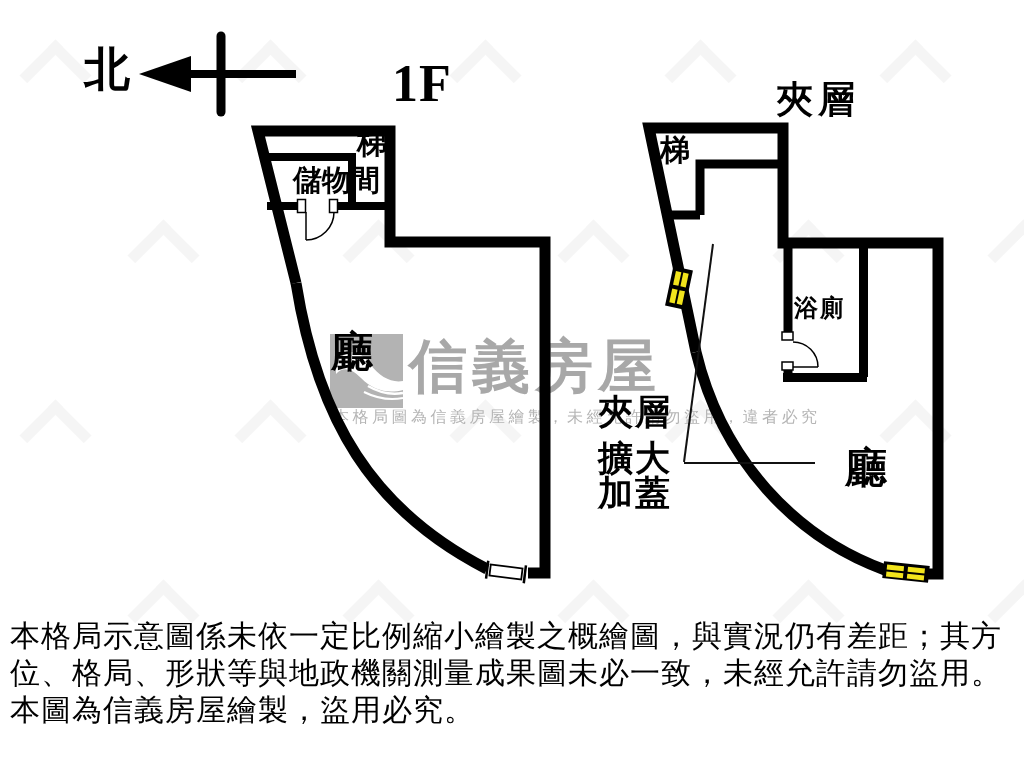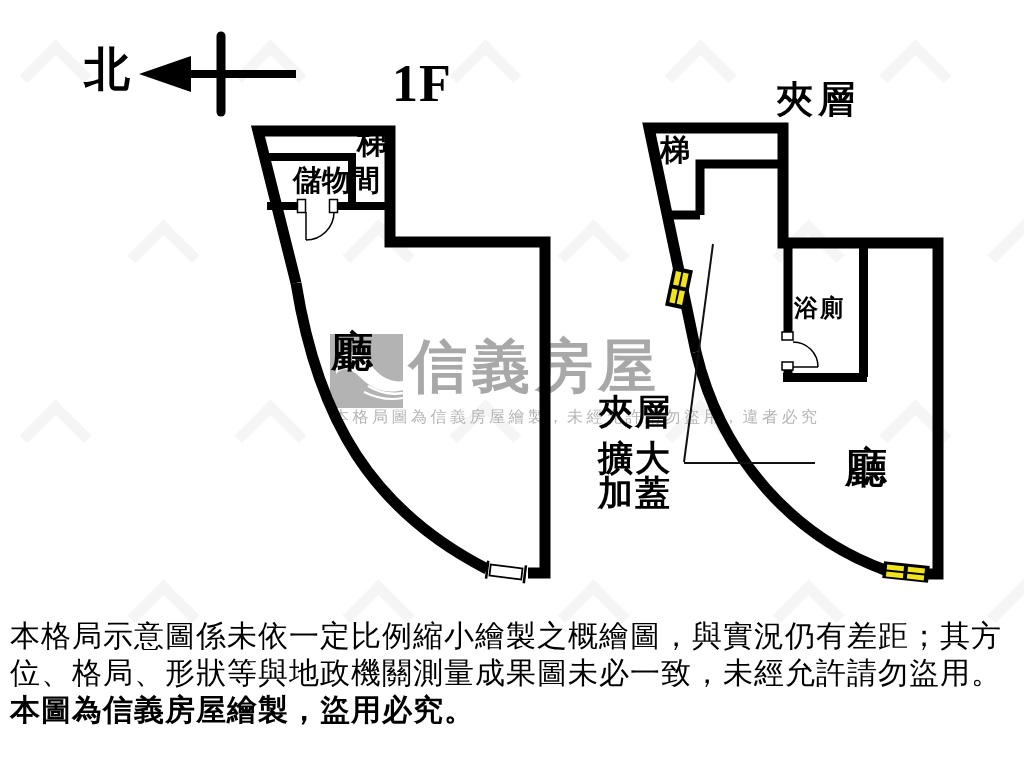--- a/index.html
+++ b/index.html
@@ -29,21 +29,21 @@
   #p1-stairs{left:357px;top:126px;font-size:30px;font-weight:bold;}
   #p1-storage{left:265px;top:164px;font-size:29px;font-weight:bold;letter-spacing:0px;margin-left:28px;}
   #p1-living{left:331px;top:328px;font-size:42px;font-weight:bold;}
   #p2-stairs{left:660px;top:133px;font-size:30px;font-weight:bold;}
   #p2-bath{left:794px;top:295px;font-size:24px;font-weight:bold;letter-spacing:2px;}
   #p2-living{left:845px;top:444px;font-size:42px;font-weight:bold;}
   .annot{left:598px;font-size:35px;font-weight:bold;letter-spacing:2px;}
   #annot1{top:393px;} #annot2{top:439px;} #annot3{top:474px;}
   
   .disc{left:10px;font-size:30px;color:#000;letter-spacing:1px;white-space:nowrap;}
-  #disc1{top:616px;} #disc2{top:653px;} #disc3{top:690px;font-weight:bold;}
+  #disc1{top:616px;} #disc2{top:653px;} #disc3{top:690px;}
 </style>
 </head>
 <body>
 
 <div id="tile-layer" class="abs">
     <div class="bg-tile" style="left: 30px; top: 50px;"></div>
     <div class="bg-tile" style="left: 245px; top: 50px;"></div>
     <div class="bg-tile" style="left: 460px; top: 50px;"></div>
     <div class="bg-tile" style="left: 675px; top: 50px;"></div>
     <div class="bg-tile" style="left: 890px; top: 50px;"></div>

